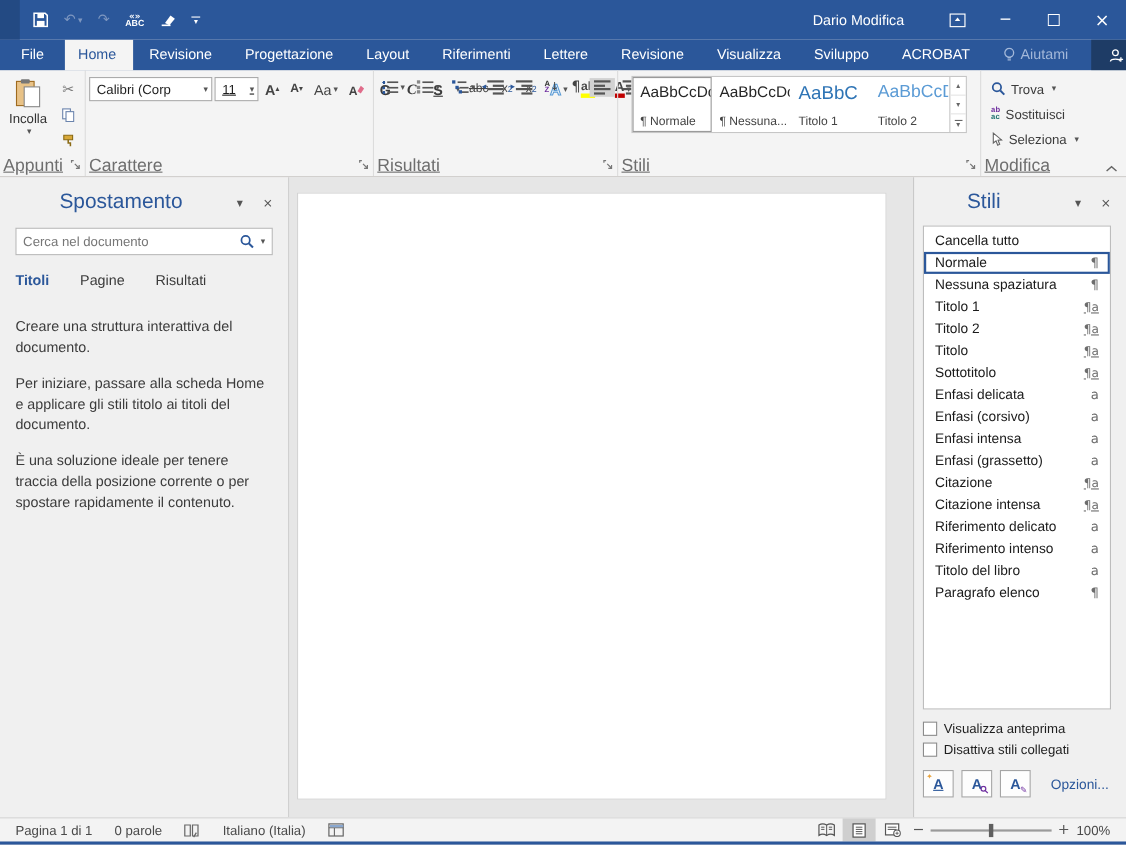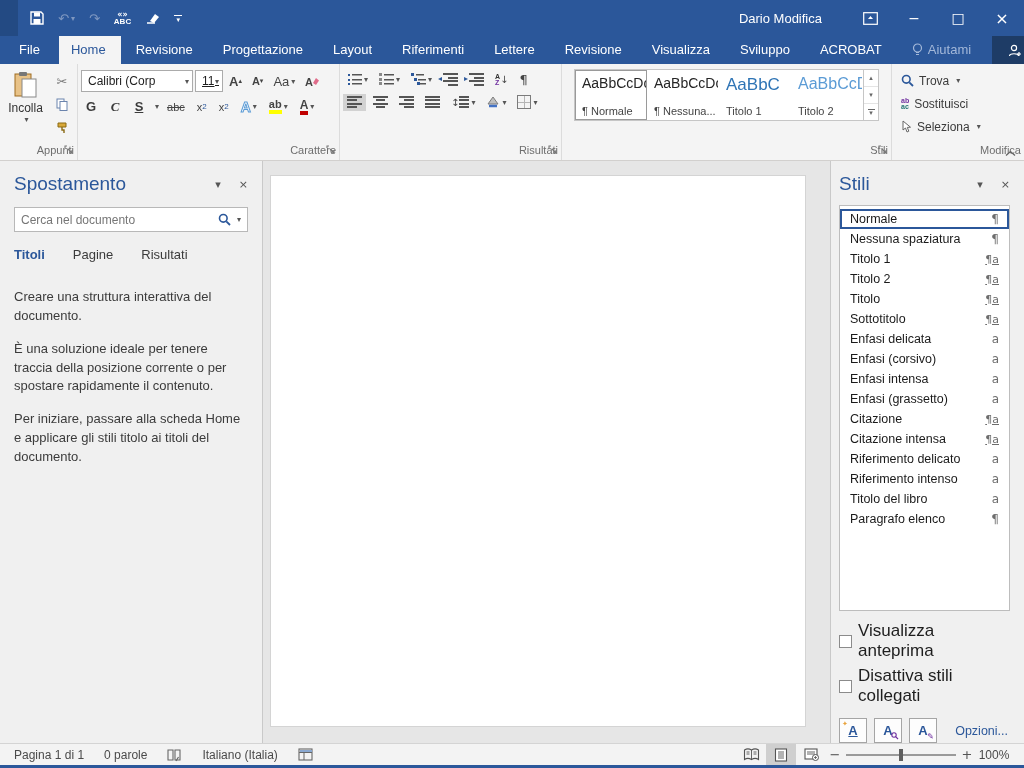--- a/index.html
+++ b/index.html
@@ -29,38 +29,38 @@
   .tab.active { background:#f4f4f4; color:#2b579a;padding-left:12px; }
   .tab.help { color:#a3b8d9; display:flex; align-items:center; gap:5px; }
   .tab.share { background:#1e3c66; display:flex; align-items:center; gap:6px; margin-left:6px; padding:0 16px; }
   .tabrow .spacer { flex:1; }
 
   
   .ribbon { height:97px; background:#f4f4f4; border-bottom:1px solid #d2d0ce; display:flex; position:relative; }
   .rgroup { display:flex; flex-direction:column; border-right:1px solid #dcdcdc; padding:3px 3px 0 3px; }
   .rgroup:last-child { border-right:none; }
   .g-body { flex:1; display:flex; align-items:flex-start; }
-  .g-label { height:17px; font-size:11px; color:#6e6e6e; text-align:right; line-height:15px; position:relative; }
+  .g-label { height:17px; font-size:16px; color:#6e6e6e; text-align:left; line-height:15px; position:relative;text-decoration:underline; }
   .launcher { position:absolute; right:1px; top:2px; }
   .rbtn { display:flex; align-items:center; justify-content:center; border-radius:0; padding:2px 4px; color:#444; }
   .rbtn.pressed { background:#d2d2d2; }
   .caret { font-size:8px; color:#555; margin-left:2px; }
 
   
   .paste-big { width:46px; display:flex; flex-direction:column; align-items:center; font-size:12px; color:#333; padding-top:4px; }
   .clip-col { display:flex; flex-direction:column; gap:3px; margin-left:2px; padding-top:4px; }
   .clip-col .rbtn { width:24px; height:20px; }
 
   
-  .font-rows { display:flex; flex-direction:column; gap:4px; padding-top:3px; }
+  .font-rows { display:flex; gap:4px; padding-top:3px; }
   .frow { display:flex; align-items:center; gap:2px; }
   .combo { background:#fff; border:1px solid #ababab; height:22px; display:flex; align-items:center; font-size:12px; padding:0 3px 0 6px; color:#1e1e1e; }
   .combo .caret { margin-left:auto; }
   .combo.fname { width:112px; }
-  .combo.fsize { width:28px;text-decoration:underline; }
+  .combo.fsize { width:40px;text-decoration:underline; }
   .letterbtn { font-size:13px; font-weight:bold; color:#3b3b3b; width:20px; height:21px; display:flex; align-items:center; justify-content:center; }
   .fx-a { color:#fff; -webkit-text-stroke:1px #5b9bd5; font-weight:bold; font-size:14px; }
   .hl-ab { display:inline-block; font-size:11px; font-weight:bold; border-bottom:4px solid #ffff00; line-height:11px; }
   .fc-a { display:inline-block; font-size:12px; font-weight:bold; border-bottom:4px solid #c00000; line-height:12px; }
 
   
   .bars { width:15px; height:13px; background-repeat:no-repeat; display:inline-block; }
   .b-left  { background-image:linear-gradient(#555,#555),linear-gradient(#555,#555),linear-gradient(#555,#555),linear-gradient(#555,#555);
              background-size:15px 2px,10px 2px,15px 2px,10px 2px; background-position:0 0,0 3.5px,0 7px,0 10.5px; }
   .b-center{ background-image:linear-gradient(#555,#555),linear-gradient(#555,#555),linear-gradient(#555,#555),linear-gradient(#555,#555);
@@ -109,21 +109,21 @@
   .repl-ic { display:inline-flex; flex-direction:column; font-size:7px; font-weight:bold; line-height:6px; }
   .repl-ic .ab { color:#7030a0; } .repl-ic .ac { color:#217371; }
 
   .ribbon-collapse { position:absolute; right:8px; bottom:3px; color:#666; }
 
   
   .main { display:flex; height:582px; }
 
   
   .navpane { width:263px; background:#f0f0f0; border-right:1px solid #c9c9c9; padding:12px 14px 0 14px; }
-  .pane-head { display:flex; align-items:center; }
+  .pane-head { display:flex; align-items:center;margin-left:40px; }
   .pane-title { font-size:19px; color:#2b579a; font-weight:400; }
   .pane-head .hbtns { margin-left:auto; display:flex; align-items:center; gap:18px; color:#555; }
   .pane-head .hbtns span { font-size:11px; }
   .pane-head .close { font-size:16px; }
   .np-search { margin-top:12px; height:25px; background:#fff; border:1px solid #b8b8b8; display:flex; align-items:center; }
   .np-search input { flex:1; border:none; outline:none; font-size:12px; padding:0 6px; color:#262626; background:transparent; font-family:"Liberation Sans", sans-serif; }
   .np-search input::placeholder { color:#767676; opacity:1; }
   .np-search .sbtns { display:flex; align-items:center; gap:4px; padding:0 6px; }
   .np-tabs { margin-top:15px; display:flex; font-size:13px; color:#3b3b3b;text-align:right; }
   .np-tab { padding:0 14px 6px 0; margin-right:14px; }
@@ -136,21 +136,21 @@
   .page { position:absolute; left:7px; top:14px; width:536px; height:552px; background:#fff; border:1px solid #d4d4d4; }
 
   
   .stylespane { width:194px; background:#f0f0f0; border-left:1px solid #c9c9c9; padding:12px 14px 0 8px; display:flex; flex-direction:column; }
   .listbox { margin-top:10px; background:#fff; border:1px solid #bdbdbd; height:440px; padding-top:3px; overflow:hidden; }
   .srow { height:20px; display:flex; align-items:center; padding:0 8px; font-size:12.5px; color:#1a1a1a; border:2px solid transparent; }
   .srow .mark { margin-left:auto; color:#6d6d6d; font-size:12px; }
   .srow .mark.linked { font-size:11px; text-decoration:underline; }
   .srow.selected { border:2px solid #2b579a; }
   .sp-checks { margin-top:10px; display:flex; flex-direction:column; gap:5px; }
-  .chkrow { display:flex; align-items:center; gap:6px; font-size:17px; color:#1e1e1e; }
+  .chkrow { display:flex; align-items:center; gap:6px; font-size:12px; color:#1e1e1e; }
   .cb { width:13px; height:13px; background:#fff; border:1px solid #8b8b8b; flex:none; }
   .sp-bottom { margin-top:12px; display:flex; align-items:center; }
   .sbtn { width:28px; height:25px; background:#fdfdfd; border:1px solid #a5a5a5; display:flex; align-items:center; justify-content:center; margin-right:7px; position:relative; }
   .sbtn .bigA { font-size:13px; font-weight:bold; color:#2b579a; }
   .sbtn .spark { position:absolute; top:1px; left:2px; font-size:7px; color:#e8a33d; }
   .sbtn .mini { position:absolute; bottom:1px; right:2px; font-size:8px; color:#7030a0; }
   .opzioni { margin-left:auto; color:#2b579a; font-size:12.5px; padding-right:2px; }
 
   
   .statuswrap { height:25px; display:flex; flex-direction:column; }
@@ -520,38 +520,41 @@
         <span class="caret glyph">▾</span>
       </span>
     </div>
     <div class="np-tabs">
       <span class="np-tab active">Titoli</span>
       <span class="np-tab">Pagine</span>
       <span class="np-tab">Risultati</span>
     </div>
     <div class="np-body">
       <p>Creare una struttura interattiva del documento.</p>
+      <p>Per iniziare, passare alla scheda Home e applicare gli stili titolo ai titoli del documento.</p>
       <p>È una soluzione ideale per tenere traccia della posizione corrente o per spostare rapidamente il contenuto.</p>
-      <p>Per iniziare, passare alla scheda Home e applicare gli stili titolo ai titoli del documento.</p>
     </div>
   </div>
 
   <div class="docarea">
     <div class="page"></div>
   </div>
 
   <div class="stylespane">
     <div class="pane-head">
       <span class="pane-title">Stili</span>
       <span class="hbtns">
         <span class="glyph">▾</span>
         <span class="close glyph">×</span>
       </span>
     </div>
     <div class="listbox">
+      <div class="srow">
+          <span>Cancella tutto</span>
+        </div>
       <div class="srow selected">
           <span>Normale</span>
           <span class="mark glyph">¶</span>
         </div>
       <div class="srow">
           <span>Nessuna spaziatura</span>
           <span class="mark glyph">¶</span>
         </div>
       <div class="srow">
           <span>Titolo 1</span>

